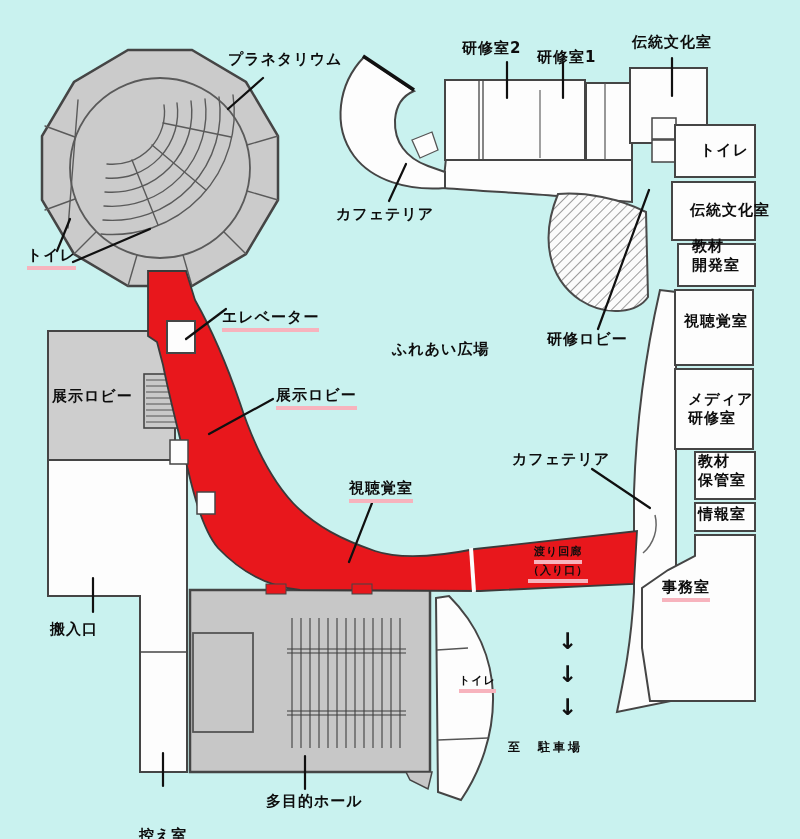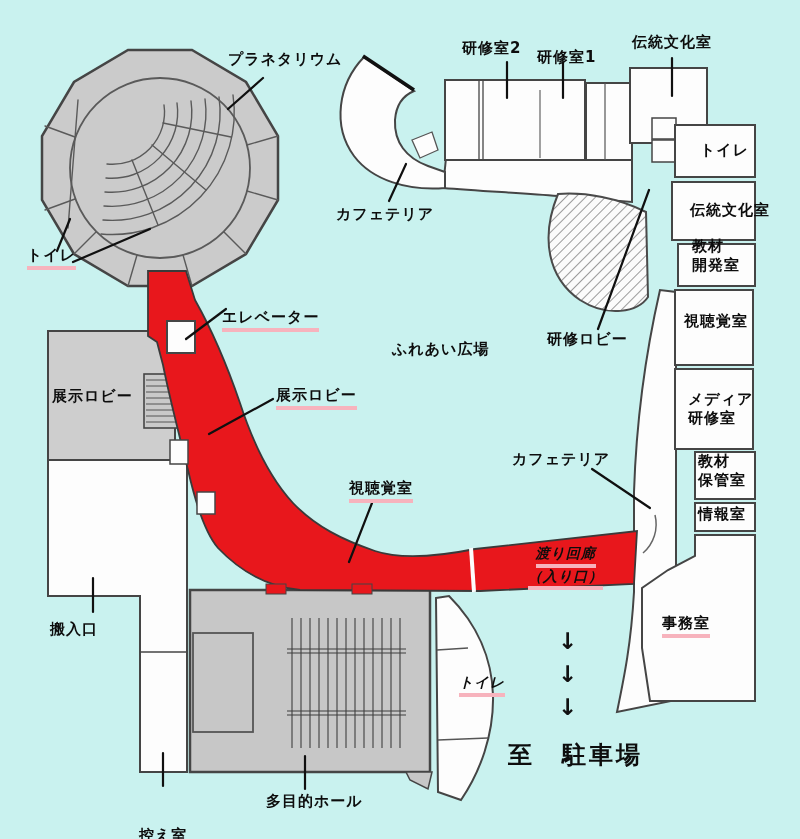--- a/index.html
+++ b/index.html
@@ -9,22 +9,22 @@
     font-family:"DejaVu Sans","Liberation Sans",sans-serif;
     position:relative;overflow:hidden;
   }
   .stage{position:absolute;left:0;top:0;width:800px;height:839px;}
   svg{position:absolute;left:0;top:0;}
   .lbl{
     position:absolute;
     font-size:15px;font-weight:bold;color:#0d0d0d;
     letter-spacing:1px;white-space:nowrap;line-height:1.25;
   }
-  .lbl.small{font-size:14px;font-style:italic;}
-  .lbl.big{font-size:24px;letter-spacing:3px;}
+  .lbl.small{font-size:11px;}
+  .lbl.big{font-size:12px;letter-spacing:3px;}
   .ul{border-bottom:4px solid #f7b3bd;padding-bottom:1px;display:inline-block;}
   .two-line span{display:block;}
   .arrow{position:absolute;font-size:23px;font-weight:bold;color:#111;line-height:1;}
 </style>
 </head>
 <body>
 
 <div class="stage">
 
 <svg width="800" height="839" viewBox="0 0 800 839">
@@ -195,21 +195,21 @@
   <div class="lbl" style="left:684px;top:312px">視聴覚室</div>
   <div class="lbl two-line" style="left:688px;top:390px">
       <span>メディア</span>
       <span>研修室</span>
     </div>
   <div class="lbl two-line" style="left:698px;top:452px">
       <span>教材</span>
       <span>保管室</span>
     </div>
   <div class="lbl" style="left:698px;top:505px">情報室</div>
-  <div class="lbl" style="left:662px;top:614px"><span class="ul">事務室</span></div>
+  <div class="lbl" style="left:662px;top:578px"><span class="ul">事務室</span></div>
   <div class="lbl" style="left:336px;top:205px">カフェテリア</div>
   <div class="lbl" style="left:547px;top:330px">研修ロビー</div>
   <div class="lbl" style="left:392px;top:340px">ふれあい広場</div>
   <div class="lbl" style="left:512px;top:450px">カフェテリア</div>
   <div class="lbl" style="left:222px;top:308px"><span class="ul">エレベーター</span></div>
   <div class="lbl" style="left:52px;top:387px">展示ロビー</div>
   <div class="lbl" style="left:276px;top:386px"><span class="ul">展示ロビー</span></div>
   <div class="lbl" style="left:349px;top:479px"><span class="ul">視聴覚室</span></div>
   <div class="lbl small" style="left:528px;top:545px;text-align:center"><span class="ul">渡り回廊</span><br><span class="ul">（入り口）</span></div>
   <div class="lbl" style="left:50px;top:620px">搬入口</div>

